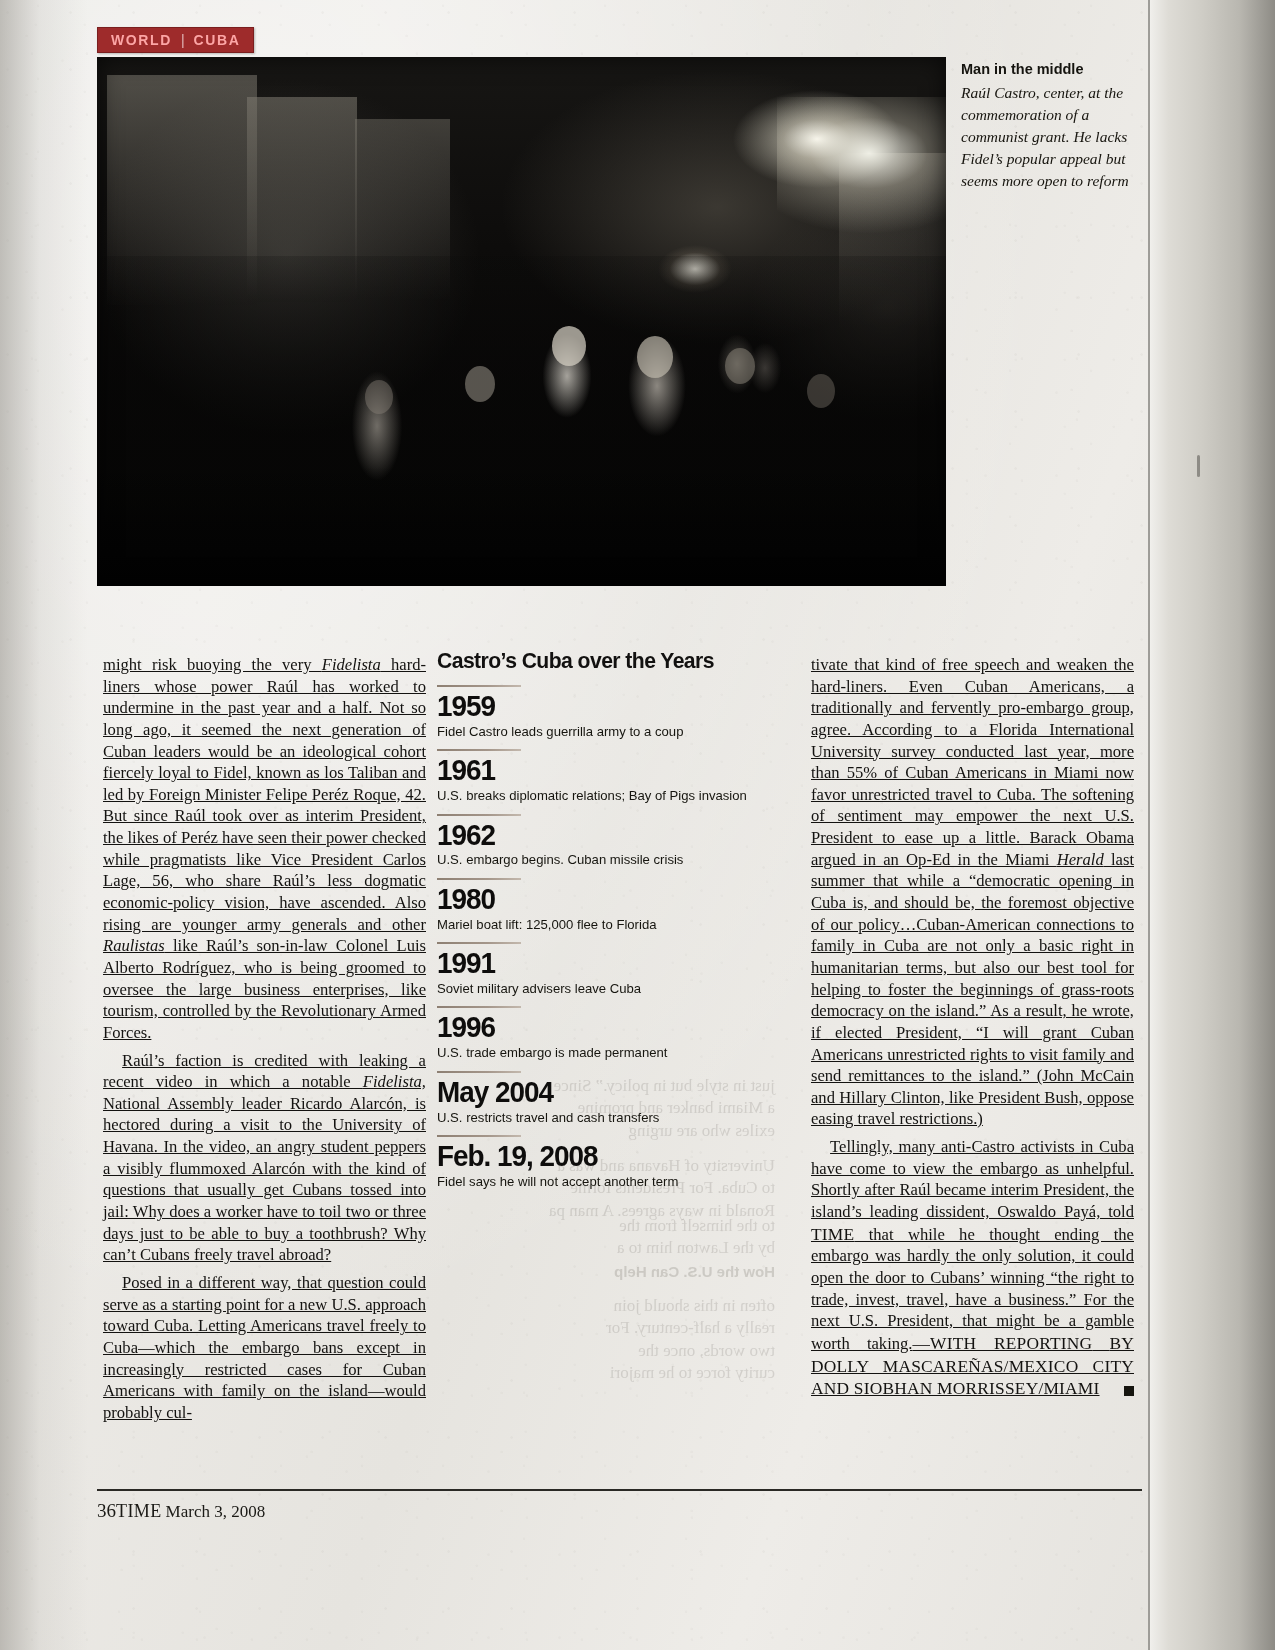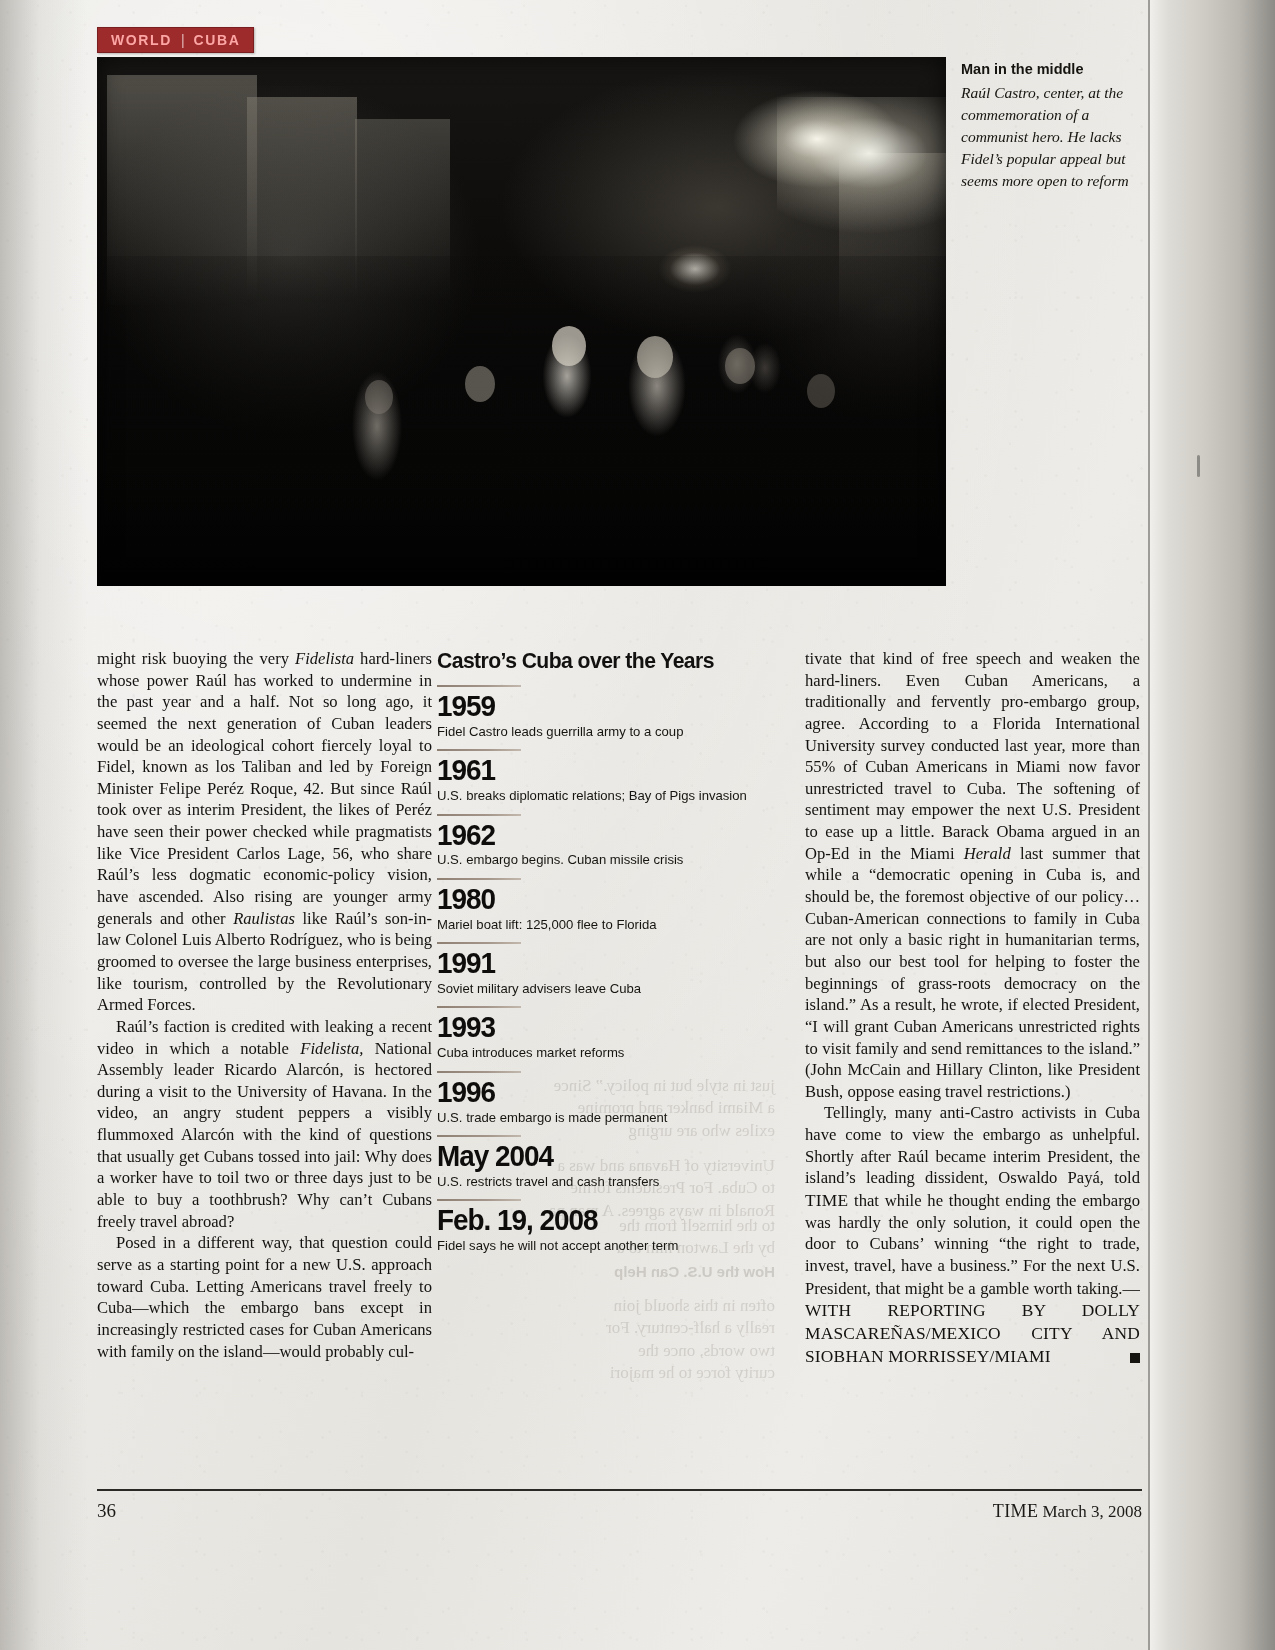--- a/index.html
+++ b/index.html
@@ -157,27 +157,28 @@
   .col {
     position: absolute;
     top: 0;
     width: 335px;
   }
   .col-left  { left: 0; }
   .col-mid   { left: 340px; }
   .col-right { left: 708px; }
 
   .col p {
-    margin: 0;
+    margin: 6px;
     font-size: 16.6px;
     line-height: 1.305;
     text-align: justify;
     text-justify: inter-word;
     color: #131210;
     hyphens: manual;
+    text-decoration: underline;
   }
   .col p + p { text-indent: 1.15em; }
   .col em { font-style: italic; }
   .sc {
     font-variant: small-caps;
     font-size: 17.4px;
     letter-spacing: .2px;
   }
   .byline-wrap { position: relative; }
   .byline-mark {
@@ -235,21 +236,20 @@
     position: absolute;
     left: 97px; top: 1489px;
     width: 1045px; height: 1.5px;
     background: #2a2925;
   }
   .footer {
     position: absolute;
     left: 97px; top: 1500px;
     width: 1045px;
     display: flex;
-    justify-content: space-between;
     align-items: baseline;
   }
   .folio {
     font-family: "Liberation Serif", serif;
     font-size: 19px;
     color: #1b1a16;
   }
   .issue {
     font-family: "Liberation Serif", serif;
     font-size: 17px;
@@ -322,21 +322,21 @@
       <div class="head" style="left:368px; top:110px; width:30px; height:36px; background:rgba(168,162,150,.50);"></div>
       <div class="head" style="left:268px; top:124px; width:28px; height:34px; background:rgba(140,134,124,.42);"></div>
       <div class="head" style="left:710px; top:118px; width:28px; height:34px; background:rgba(132,126,116,.40);"></div>
     </div>
     <div class="ground"></div>
     <div class="photo-edge"></div>
   </div>
 
   <div class="caption">
     <div class="caption-title">Man in the middle</div>
-    <div class="caption-body">Raúl Castro, center, at the commemoration of a communist hero. He lacks Fidel’s popular appeal but seems more open to reform</div>
+    <div class="caption-body">Raúl Castro, center, at the commemoration of a communist grant. He lacks Fidel’s popular appeal but seems more open to reform</div>
   </div>
 
   <div class="cols">
 
     <div class="col col-left">
       <p>
         might risk buoying the very <em>Fidelista</em> hard-liners whose power Raúl has worked to undermine in the past year and a half. Not so long ago, it seemed the next generation of Cuban leaders would be an ideological cohort fiercely loyal to Fidel, known as los Taliban and led by Foreign Minister Felipe Peréz Roque, 42. But since Raúl took over as interim President, the likes of Peréz have seen their power checked while pragmatists like Vice President Carlos Lage, 56, who share Raúl’s less dogmatic economic-policy vision, have ascended. Also rising are younger army generals and other <em>Raulistas</em> like Raúl’s son-in-law Colonel Luis Alberto Rodríguez, who is being groomed to oversee the large business enterprises, like tourism, controlled by the Revolutionary Armed Forces.
       </p>
       <p>
         Raúl’s faction is credited with leaking a recent video in which a notable <em>Fidelista,</em> National Assembly leader Ricardo Alarcón, is hectored during a visit to the University of Havana. In the video, an angry student peppers a visibly flummoxed Alarcón with the kind of questions that usually get Cubans tossed into jail: Why does a worker have to toil two or three days just to be able to buy a toothbrush? Why can’t Cubans freely travel abroad?
@@ -370,25 +370,20 @@
         <div class="tl-year">1980</div>
         <div class="tl-desc">Mariel boat lift: 125,000 flee to Florida</div>
       </div>
       <div class="tl-item">
         <div class="tl-rule"></div>
         <div class="tl-year">1991</div>
         <div class="tl-desc">Soviet military advisers leave Cuba</div>
       </div>
       <div class="tl-item">
         <div class="tl-rule"></div>
-        <div class="tl-year">1993</div>
-        <div class="tl-desc">Cuba introduces market reforms</div>
-      </div>
-      <div class="tl-item">
-        <div class="tl-rule"></div>
         <div class="tl-year">1996</div>
         <div class="tl-desc">U.S. trade embargo is made permanent</div>
       </div>
       <div class="tl-item">
         <div class="tl-rule"></div>
         <div class="tl-year">May 2004</div>
         <div class="tl-desc">U.S. restricts travel and cash transfers</div>
       </div>
       <div class="tl-item">
         <div class="tl-rule"></div>

